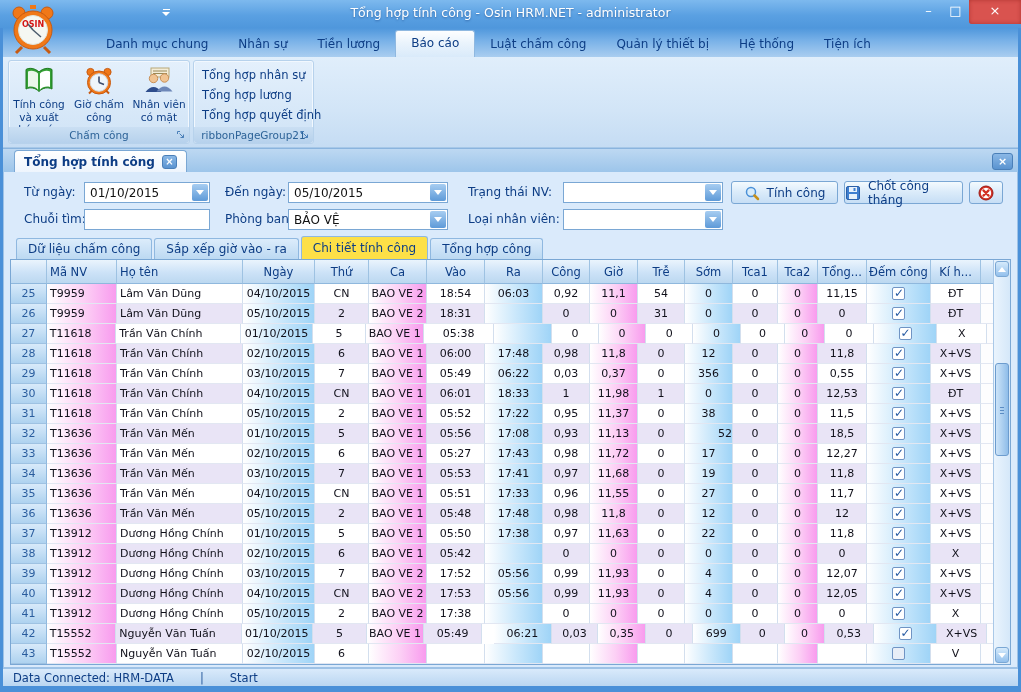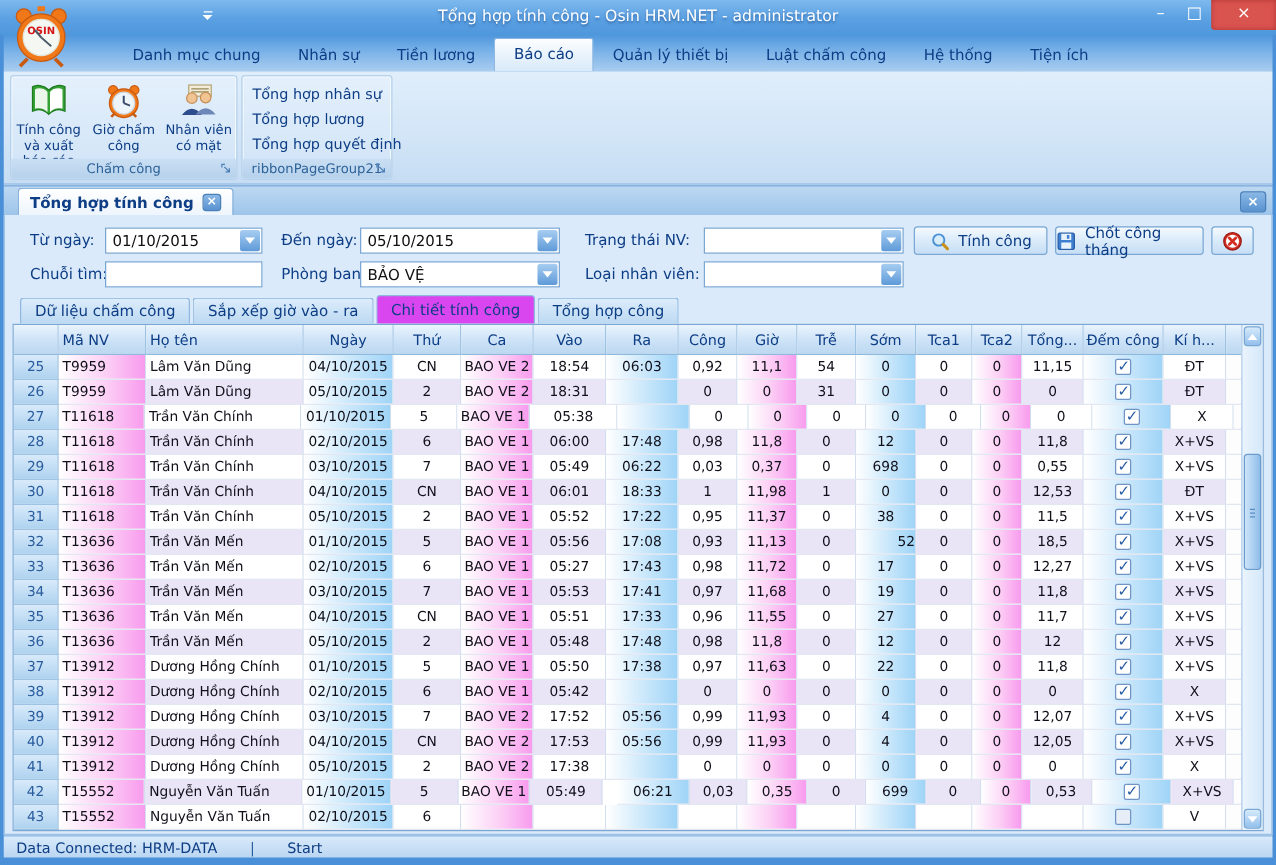--- a/index.html
+++ b/index.html
@@ -76,21 +76,21 @@
   .fbtn { position:absolute; height:23px; border:1px solid #7aa7d4; border-radius:3px;
     background:linear-gradient(180deg,#f4fafe,#dcecfa 45%,#c6def5);
     color:#0d3d85; font-size:12px; display:flex; align-items:center; justify-content:center; gap:7px; }
   .fbtn .icon { width:16px; height:16px; }
 
   
   .view-tabs { position:absolute; top:64px; left:12px; height:23px; display:flex; align-items:flex-end; }
   .vtab { height:21px; padding:0 11px; margin-right:2px; font-size:12px; color:#0d3d85;
     background:linear-gradient(180deg,#dcecfb,#bcd9f2); border:1px solid #8fb8e0; border-bottom:none;
     border-radius:3px 3px 0 0; line-height:20px; white-space:nowrap; }
-  .vtab.active { height:23px; background:#d946ef; line-height:23px; }
+  .vtab.active { height:23px; background:#fde047; line-height:23px; }
 
   
   .grid { position:absolute; top:87px; left:6px; right:6px; height:406px;
     border:1px solid #7aa7d4; background:#fff; display:flex; }
   .gmain { flex:1; display:flex; flex-direction:column; overflow:hidden; }
   .ghead { height:25px; display:flex; }
   .hcell { border-right:1px solid #9ec2e2; border-bottom:1px solid #8fb8dd;
     background:linear-gradient(180deg,#eaf4fd,#cce2f7 55%,#bcd8f0);
     color:#0d3d85; font-size:11.5px; display:flex; align-items:center; justify-content:center;
     white-space:nowrap; overflow:hidden; padding:0 3px; }
@@ -163,22 +163,22 @@
       <div class="win-btn">□</div>
       <div class="win-btn close">×</div>
     </div>
   </div>
 
   <div class="ribbon-tabstrip">
       <div class="rtab">Danh mục chung</div>
       <div class="rtab">Nhân sự</div>
       <div class="rtab">Tiền lương</div>
       <div class="rtab active">Báo cáo</div>
+      <div class="rtab">Luật chấm công</div>
       <div class="rtab">Quản lý thiết bị</div>
-      <div class="rtab">Luật chấm công</div>
       <div class="rtab">Hệ thống</div>
       <div class="rtab">Tiện ích</div>
     </div>
 
   <div class="ribbon-content">
     <div class="rgroup g1">
       <div class="rg-body">
           <div class="rbtn"><span class="icon"><svg viewBox="0 0 32 32" width="32" height="32">
                 <path d="M16 7 C12 3 6 2.5 3 4.5 L3 24 C7 22 12 22.5 16 26.5 C20 22.5 25 22 29 24 L29 4.5 C26 2.5 20 3 16 7 Z" fill="#35a035" stroke="#1e7a1e"></path>
                 <path d="M15 8.5 C12.5 5.5 7.5 5 5 6.5 L5 22 C9 21 12.5 22 15 24.8 Z" fill="#eaf7ea"></path>
@@ -425,21 +425,21 @@
               <div class="cell k-pink" style="width: 70px; justify-content: flex-start;">T11618</div>
               <div class="cell k-alt wht" style="width: 126px; justify-content: flex-start;">Trần Văn Chính</div>
               <div class="cell k-blue" style="width: 72px;">03/10/2015</div>
               <div class="cell k-alt wht" style="width: 54px;">7</div>
               <div class="cell k-pink" style="width: 58px;">BAO VE 1</div>
               <div class="cell k-alt wht" style="width: 58px;">05:49</div>
               <div class="cell k-blue" style="width: 58px;">06:22</div>
               <div class="cell k-alt wht" style="width: 47px;">0,03</div>
               <div class="cell k-pink" style="width: 48px;">0,37</div>
               <div class="cell k-alt wht" style="width: 47px;">0</div>
-              <div class="cell k-blue" style="width: 48px;">698</div>
+              <div class="cell k-blue" style="width: 48px;">356</div>
               <div class="cell k-alt wht" style="width: 45px;">0</div>
               <div class="cell k-pink" style="width: 40px;">0</div>
               <div class="cell k-alt wht" style="width: 49px;">0,55</div>
               <div class="cell k-blue" style="width: 64px;">
                 <span class="cb checked"></span>
               </div>
               <div class="cell k-alt wht" style="width: 50px;">X+VS</div>
               <div class="cell fill"></div>
             </div>
             <div class="grow">

